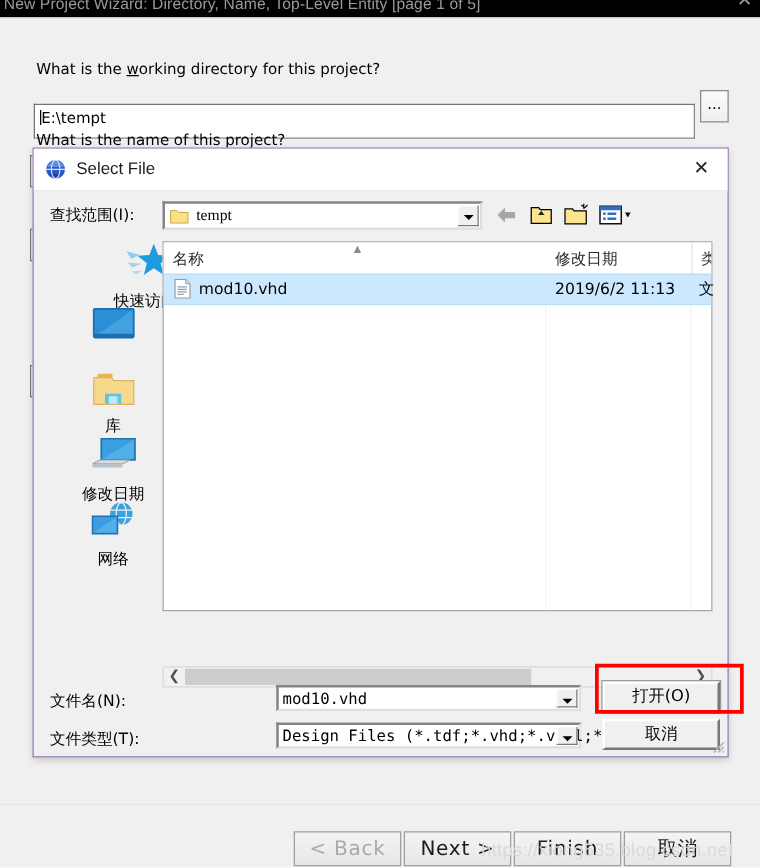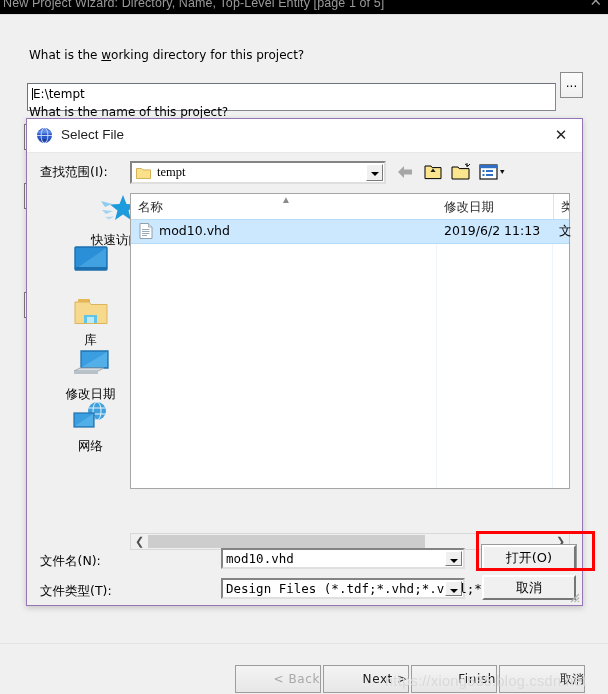--- a/index.html
+++ b/index.html
@@ -67,24 +67,24 @@
     line-height: 20px;
   }
 
   
   .wiz-btn {
     position: absolute;
     height: 28px;
     background: linear-gradient(#f4f4f4, #e7e7e7);
     border: 1px solid #9d9d9d;
     box-sizing: border-box;
-    font-size: 12px;
+    font-size: 16px;
     font-family: "DejaVu Sans", sans-serif;
     color: #1c1c1c;
-    text-align: right;
+    text-align: center;
     line-height: 26px;
     letter-spacing: 0.6px;
   }
   .wiz-btn.disabled { color: #a9a9a9; }
   .wiz-btn.cn { font-family: "DejaVu Sans", sans-serif; letter-spacing: 0; }
   .wiz-sep {
     position: absolute; left: 0; top: 628px; width: 608px; height: 1px;
     background: #e3e3e3;
   }
 

